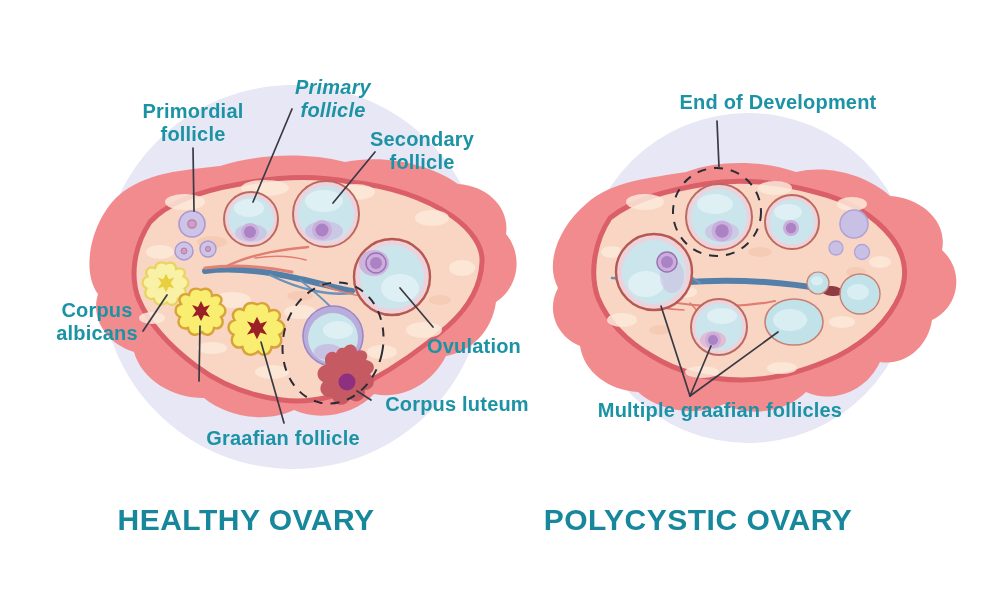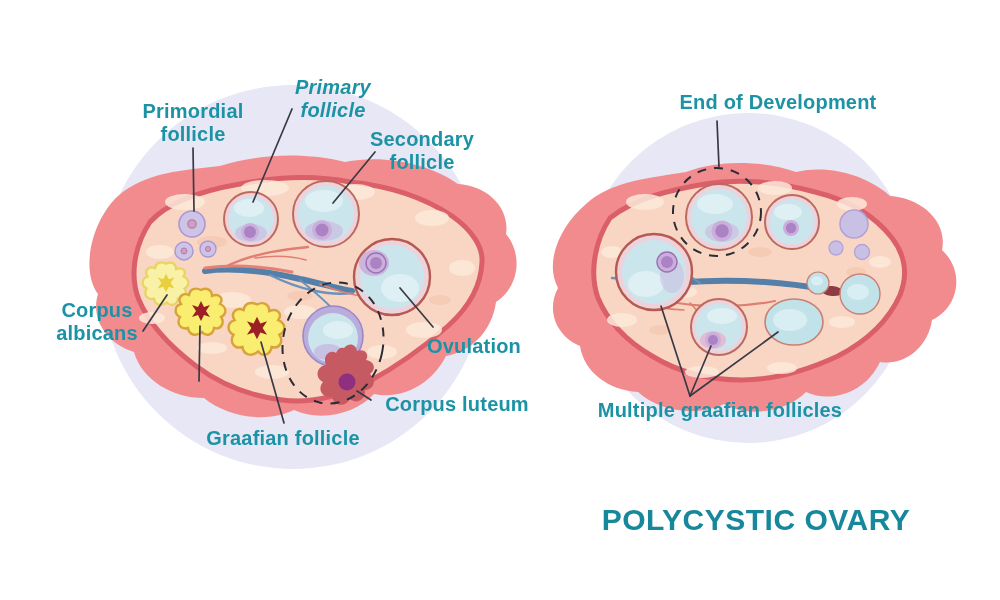--- a/index.html
+++ b/index.html
@@ -265,14 +265,15 @@
 follicle</div>
   <div class="lbl" style="left:97px;top:299px;">Corpus
 albicans</div>
   <div class="lbl" style="left:283px;top:427px;">Graafian follicle</div>
   <div class="lbl" style="left:474px;top:335px;">Ovulation</div>
   <div class="lbl" style="left:457px;top:393px;">Corpus luteum</div>
 
   <div class="lbl" style="left:778px;top:91px;">End of Development</div>
   <div class="lbl" style="left:720px;top:399px;">Multiple graafian follicles</div>
 
-  <div class="title" style="left:756px;top:504px;">POLYCYSTIC OVARY</div>
+  <div class="title" style="left:246px;top:504px;">HEALTHY OVARY</div>
+  <div class="title" style="left:698px;top:504px;">POLYCYSTIC OVARY</div>
 </div>
 
 </body></html>

